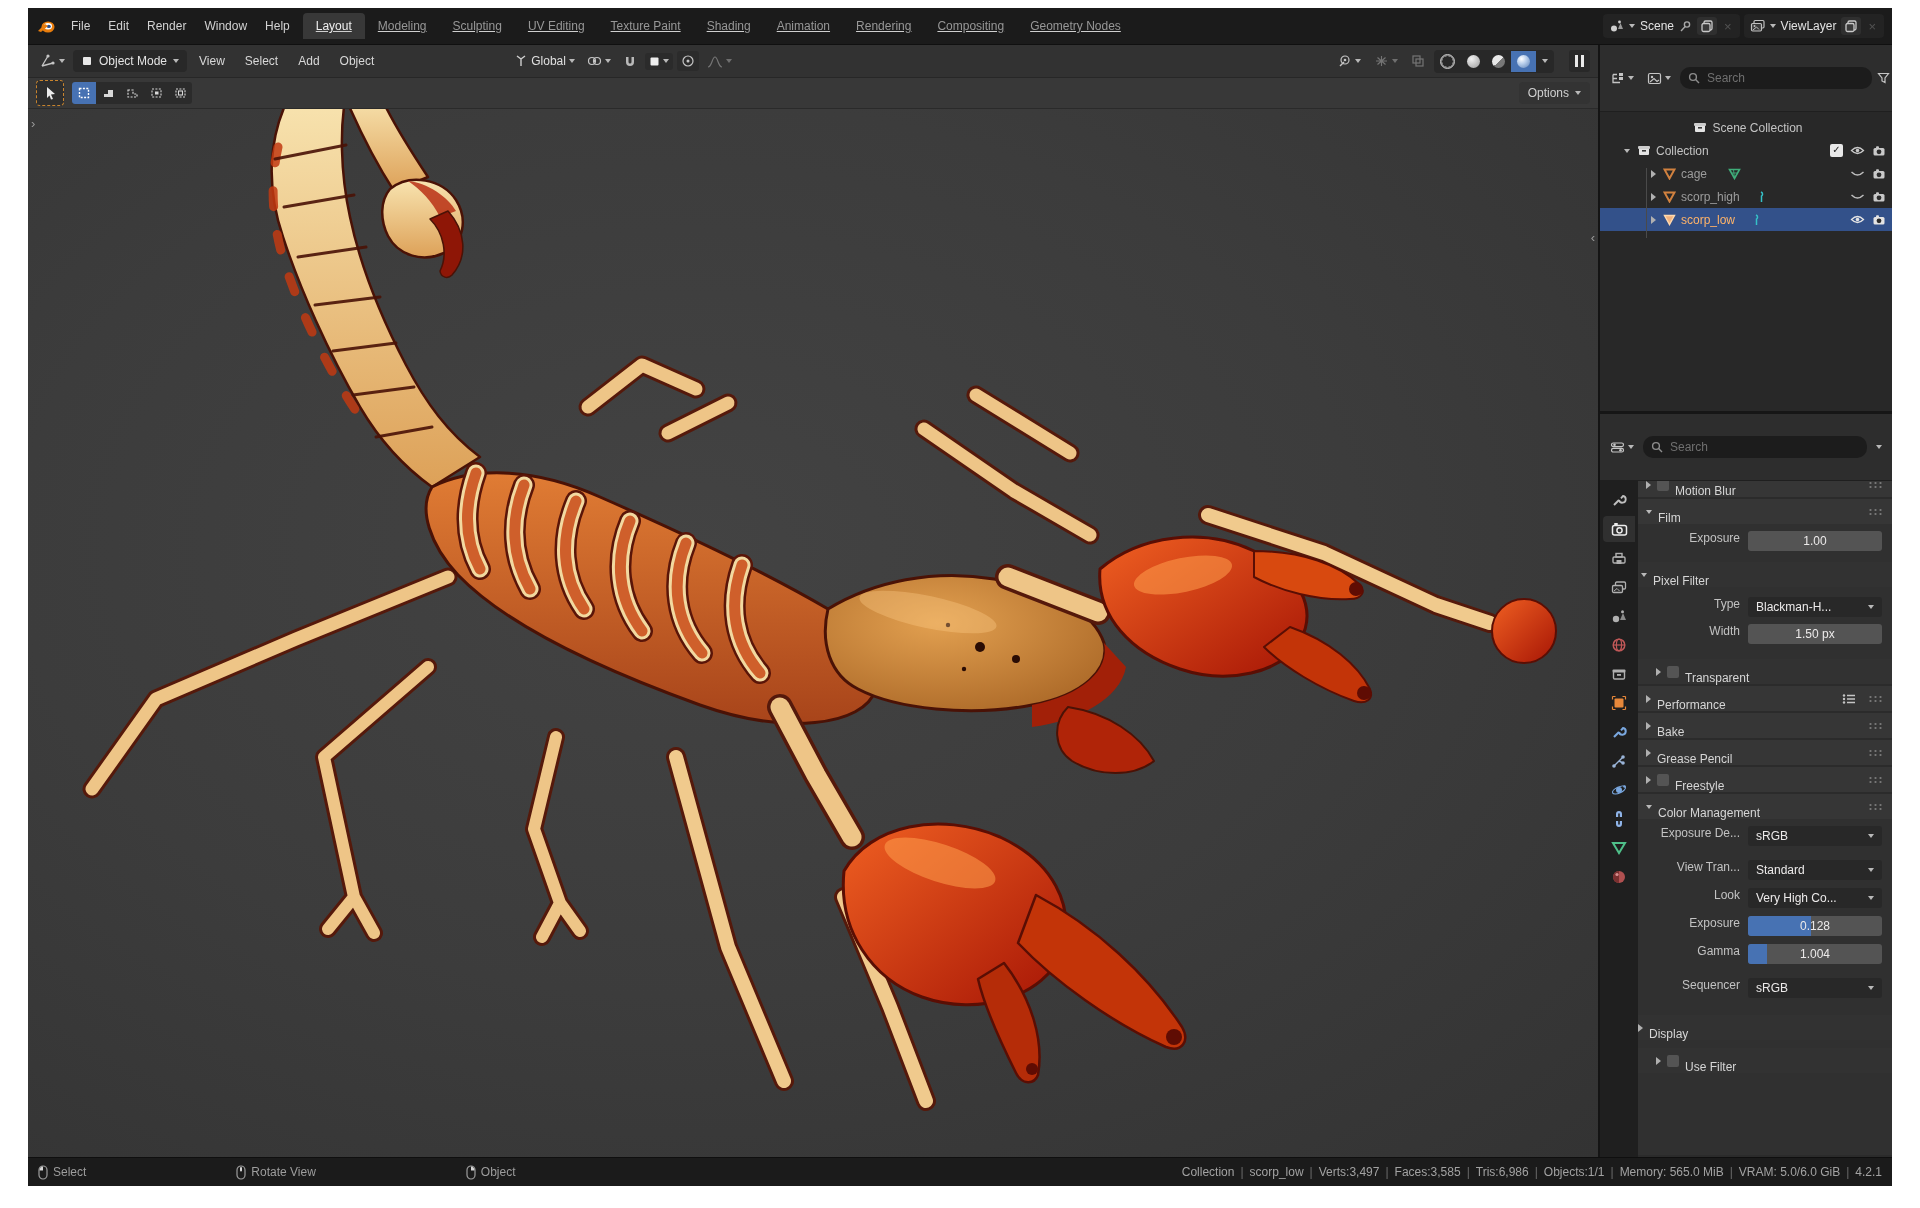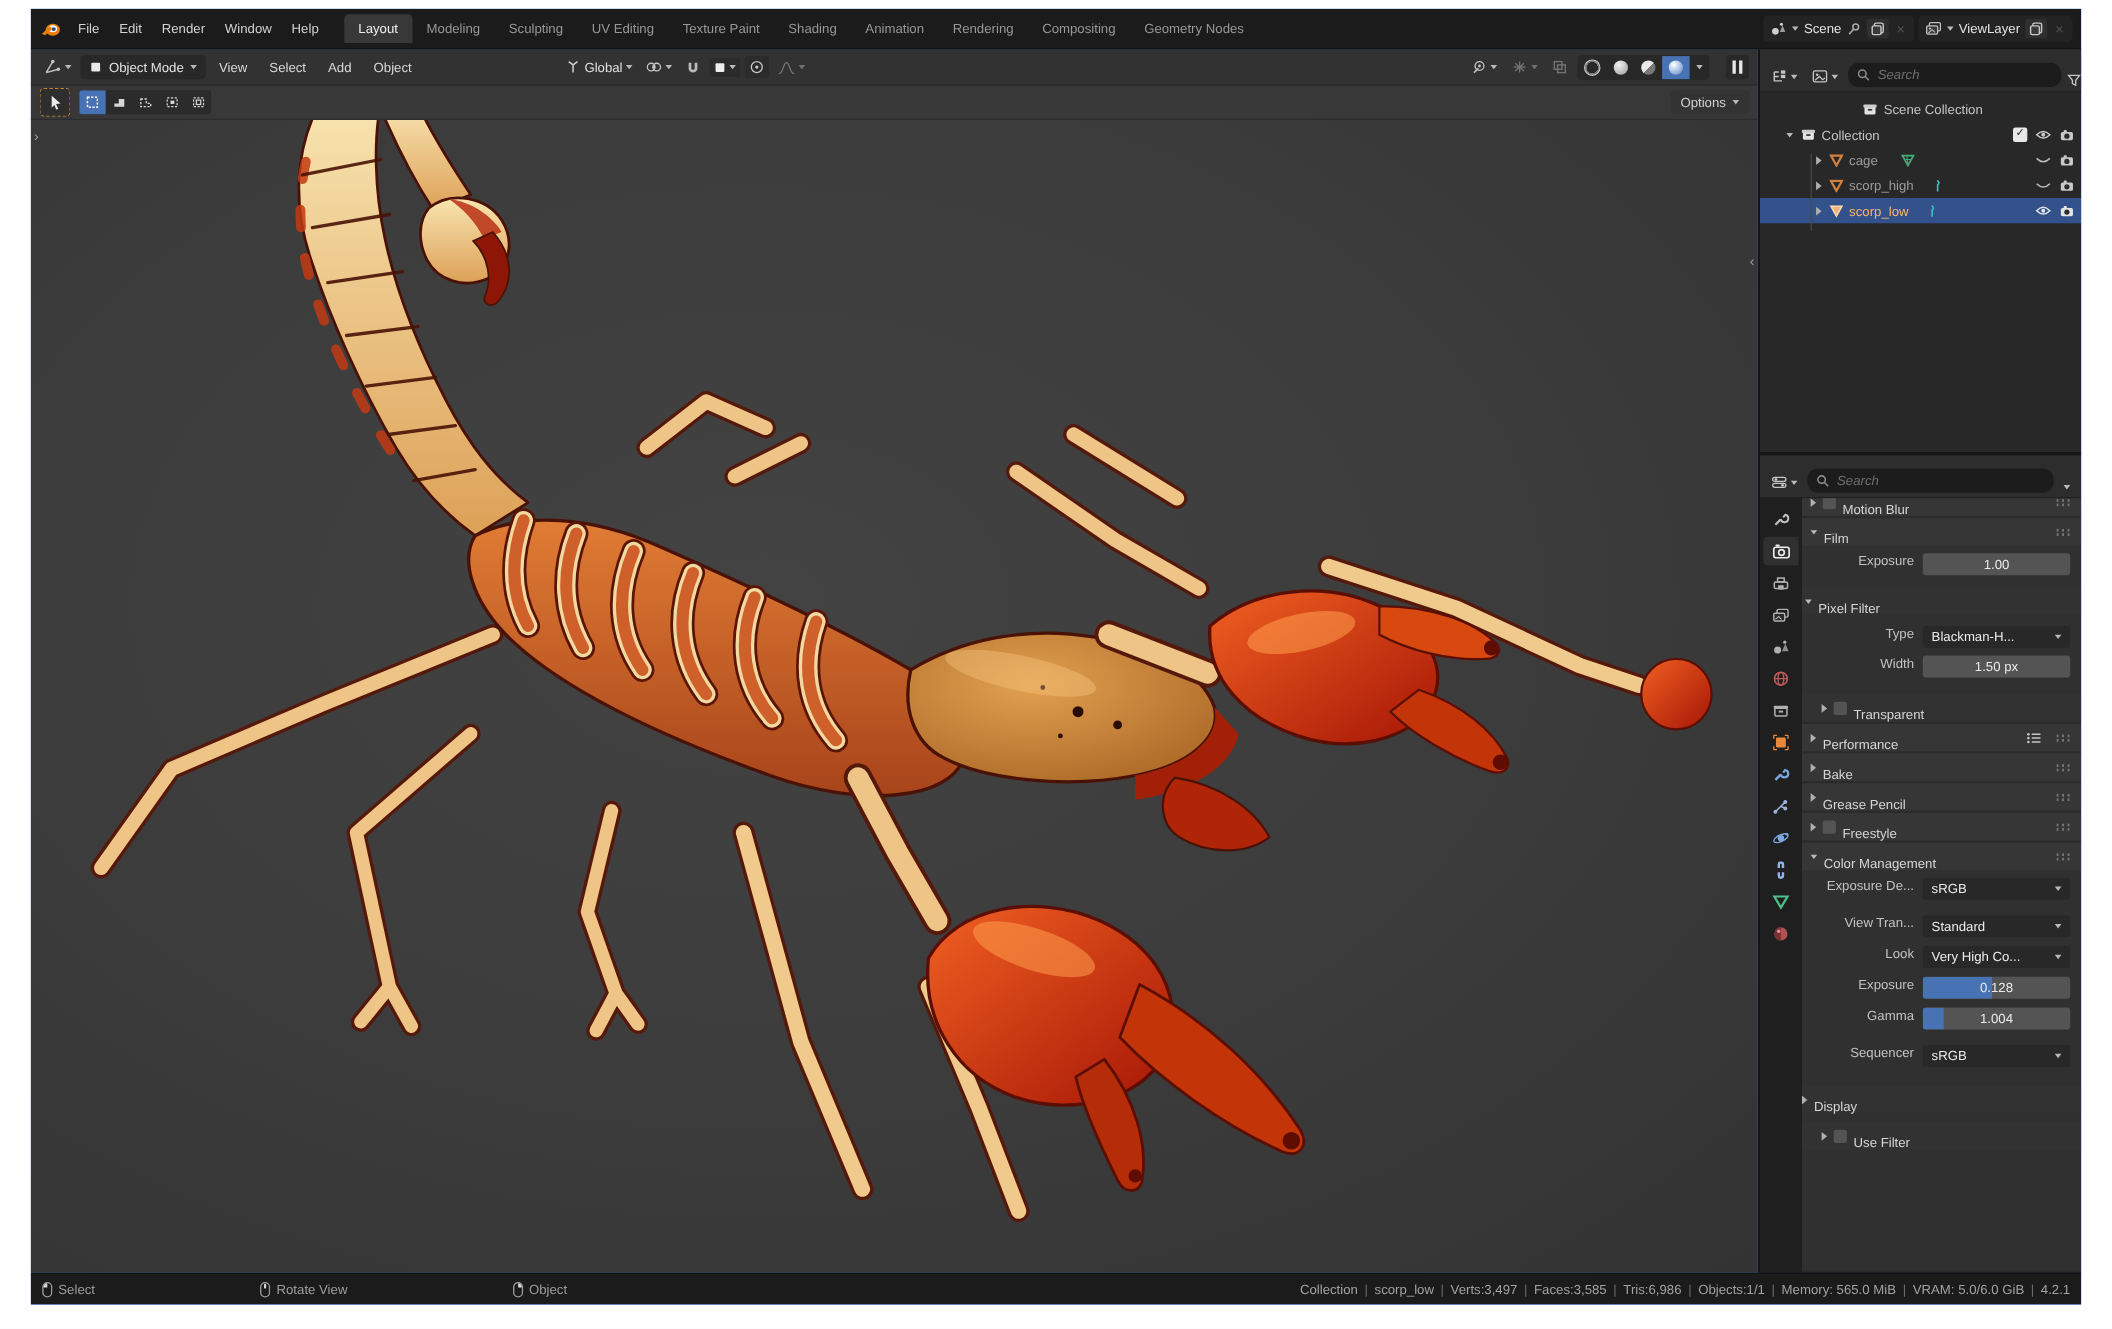--- a/index.html
+++ b/index.html
@@ -1,25 +1,25 @@
 <!DOCTYPE html>
 <html style="--accent: #4772b3; --selection-row: #33518a; --active-object-text: #ffb469; --viewport-bg: #3c3c3c; --scorpion-cream: #f2d49a; --scorpion-orange: #cf6a2e; --scorpion-red: #d03010; --scorpion-outline: #4a1206;"><head>
 <meta charset="utf-8">
 <style>
   html,body{margin:0;padding:0;background:#ffffff;}
   .frame{position:relative;width:1920px;height:1208px;background:#ffffff;overflow:hidden;
          font-family:"Liberation Sans","DejaVu Sans",sans-serif;font-size:12px;color:#cfcfcf;
          -webkit-font-smoothing:antialiased;}
-  .app{position:absolute;left:28px;top:8px;right:28px;bottom:22px;background:#3b82f6;
+  .app{position:absolute;left:28px;top:8px;right:28px;bottom:22px;background:#4d7c0f;
        display:flex;flex-direction:column;overflow:hidden;}
 
   
   .topbar{height:36px;background:#1b1b1b;display:flex;align-items:center;padding:0 8px;flex:0 0 auto;border-bottom:1px solid #101010;}
   .menu-item{padding:4px 9px;color:#d2d2d2;border-radius:3px;cursor:default;}
-  .ws-tabs{display:flex;margin-left:14px;align-items:flex-end;}
+  .ws-tabs{display:flex;margin-left:4px;align-items:flex-end;text-decoration:underline;}
   .ws-tab{padding:6px 13px;color:#979797;border-radius:4px 4px 0 0;}
   .ws-tab.active{background:#383838;color:#efefef;}
   .tb-right{margin-left:auto;display:flex;align-items:center;gap:4px;}
   .widget{display:flex;align-items:center;gap:5px;background:#232323;border-radius:4px;padding:3px 6px;}
   .widget .val{color:#e2e2e2;}
   .mini-btn{background:#2f2f2f;border-radius:3px;padding:2px 3px;display:flex;align-items:center;}
   .dim{opacity:.45;}
   .xg{color:#8a8a8a;font-size:13px;padding:0 2px;}
 
   
@@ -55,21 +55,21 @@
   .options-btn{margin-left:auto;display:flex;align-items:center;gap:6px;color:#d0d0d0;background:#333333;padding:4px 9px;border-radius:4px;}
 
   .vp-canvas{flex:1;position:relative;min-height:0;overflow:hidden;
      background:radial-gradient(ellipse at 42% 42%, #434343 0%, #3c3c3c 52%, #333333 100%);}
   .vp-canvas svg{position:absolute;inset:0;width:100%;height:100%;}
   .edge-arrow{position:absolute;color:#9a9a9a;font-size:13px;line-height:1;}
 
   
   .right-col{width:292px;flex:0 0 auto;display:flex;flex-direction:column;background:#262626;min-height:0;}
   .outliner{height:366px;flex:0 0 auto;display:flex;flex-direction:column;border-bottom:3px solid #161616;background:#282828;}
-  .panel-header-bar{height:30px;background:#2d2d2d;display:flex;align-items:flex-end;gap:5px;padding:4px 6px;flex:0 0 auto;border-bottom:1px solid #1f1f1f;font-style:italic;}
+  .panel-header-bar{height:30px;background:#2d2d2d;display:flex;align-items:center;gap:5px;padding:18px 6px;flex:0 0 auto;border-bottom:1px solid #1f1f1f;}
   .searchbox{flex:1;display:flex;align-items:center;gap:5px;background:#1c1c1c;border-radius:10px;padding:2px 8px;height:18px;}
   .searchbox input{flex:1;background:transparent;border:0;outline:0;color:#cfcfcf;font:inherit;min-width:0;}
   .searchbox input::placeholder{color:#6f6f6f;}
   .tree{flex:1;position:relative;padding-top:4px;overflow:hidden;}
   .treeline{position:absolute;left:46px;top:56px;width:1px;height:70px;background:#4a4a4a;}
   .orow{height:23px;display:flex;align-items:center;gap:5px;padding-right:6px;justify-content:center;}
   .orow .olabel{color:#c3c3c3;}
   .orow.dimtxt .olabel{color:#9c9c9c;}
   .orow.selected{background:#33518a;}
   .orow.selected .olabel{color:#ffb469;}

